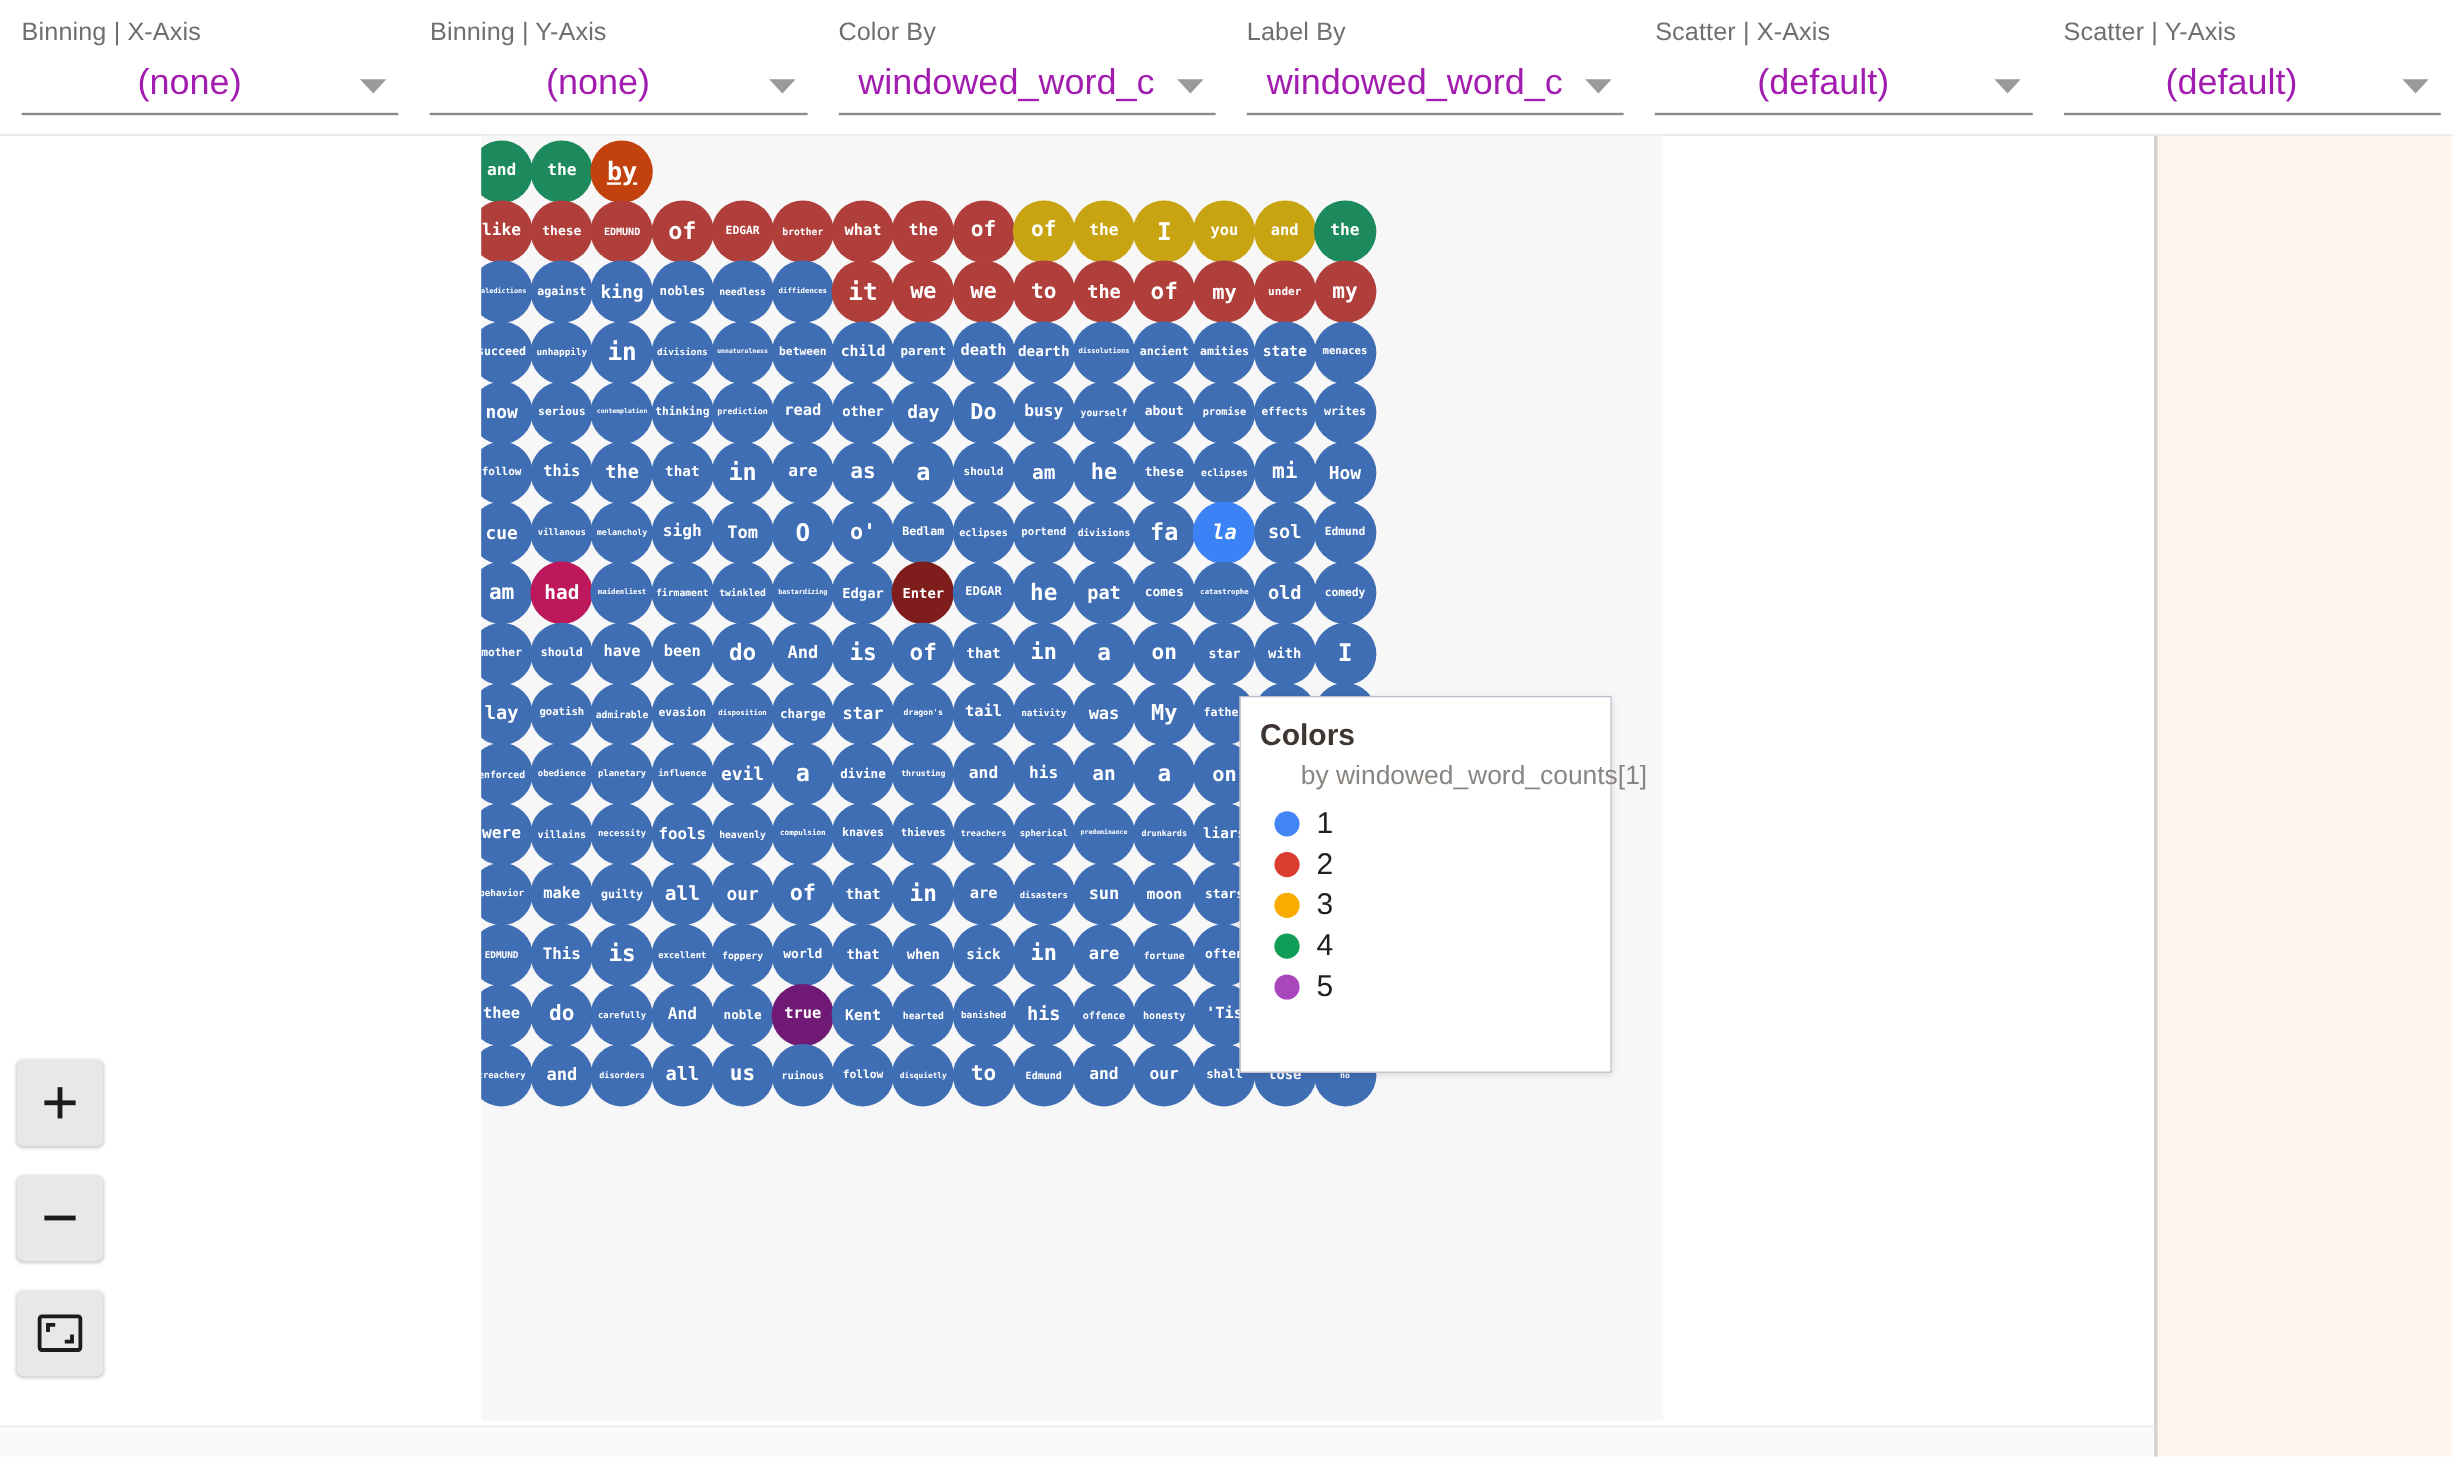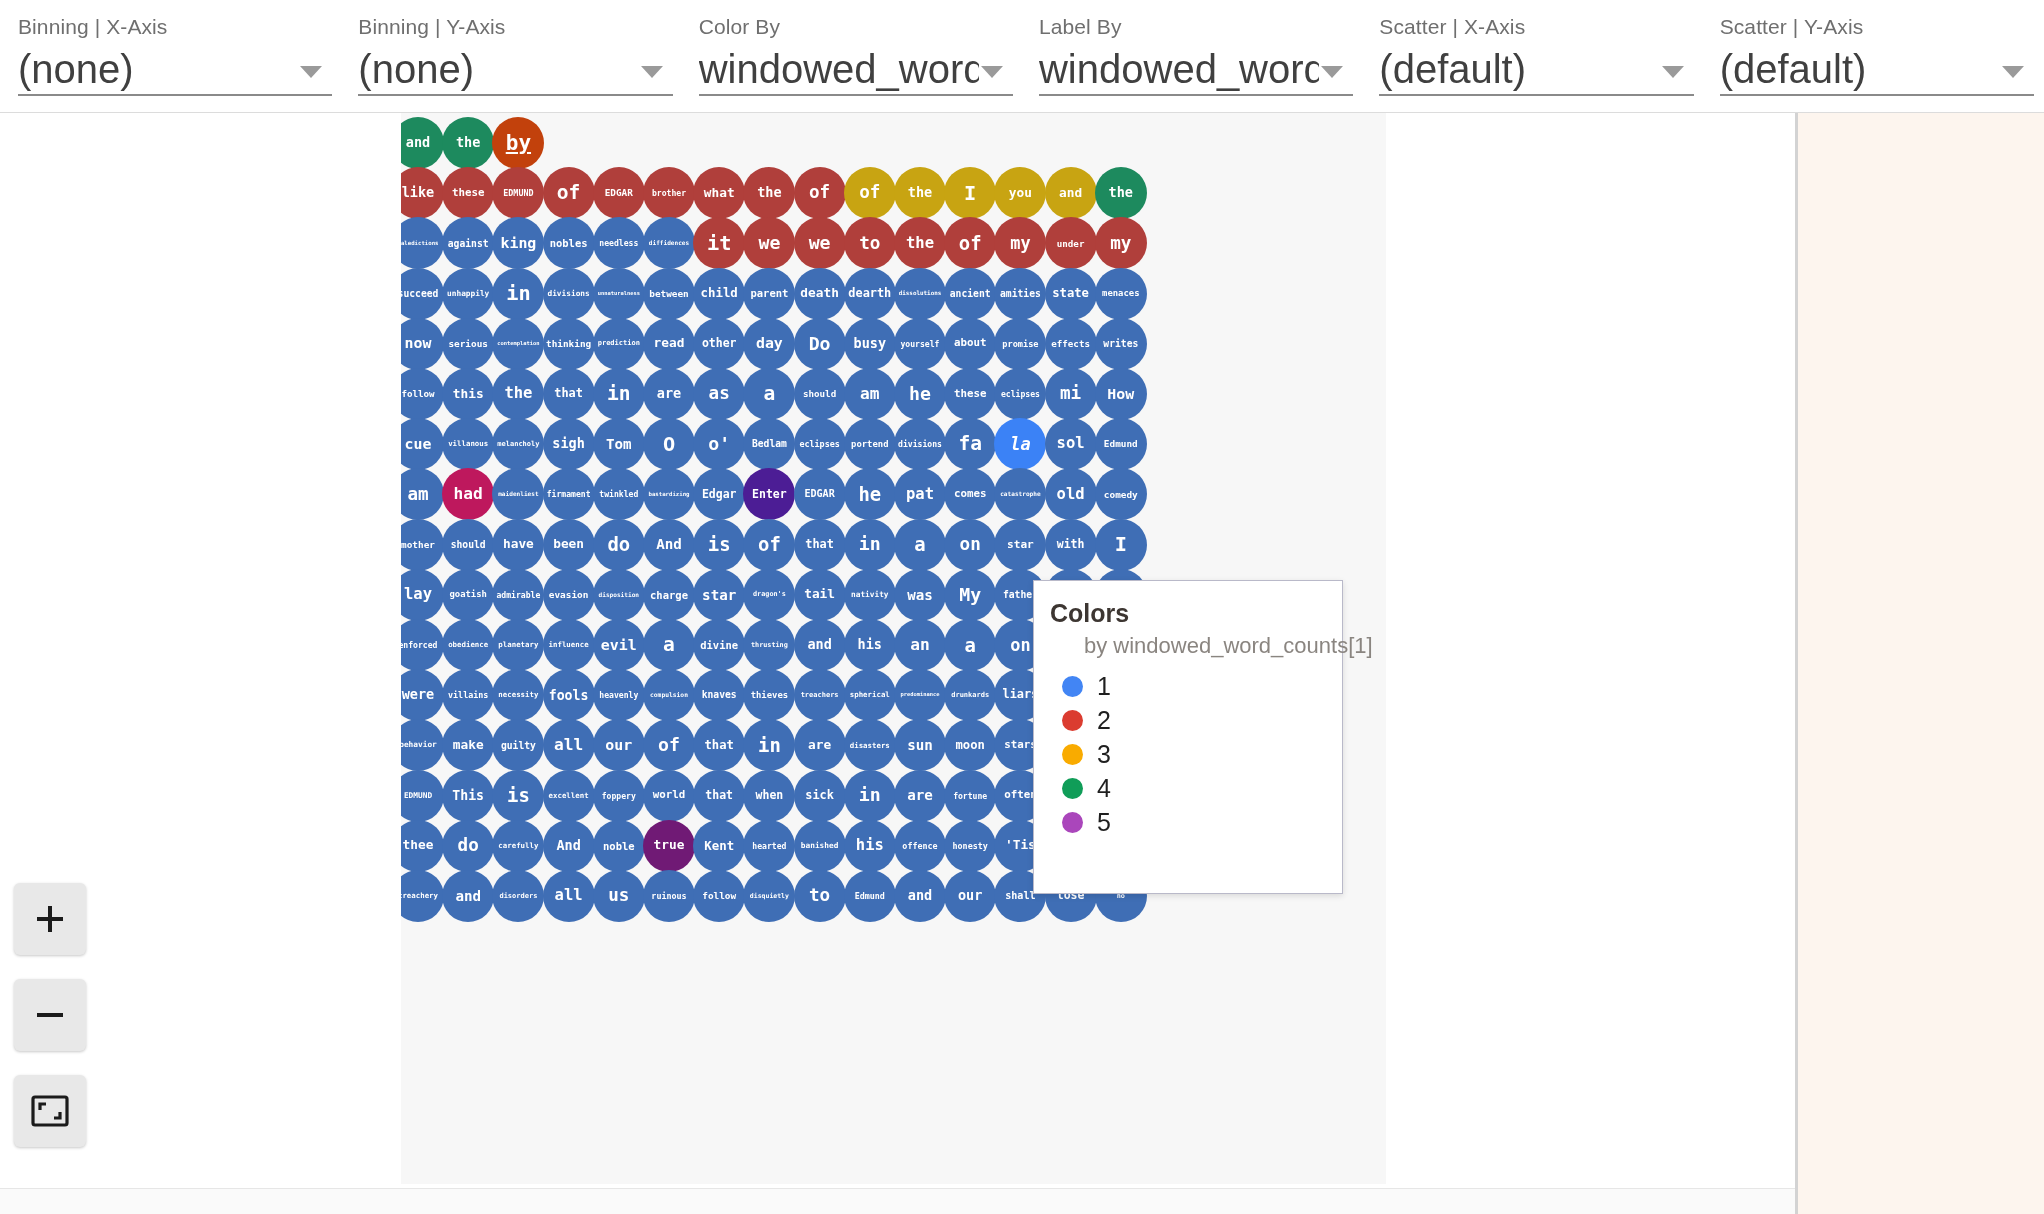--- a/index.html
+++ b/index.html
@@ -29,23 +29,23 @@
   .ctl .lbl {
     font-size: 21px; color:#6f6f6f; line-height: 26px;
     letter-spacing: .1px; white-space: nowrap;
   }
   .ctl .fieldwrap {
     position: relative; margin-top: 6px;
     height: 50px;
     border-bottom: 2px solid #8a8a8a;
   }
   .ctl .val {
-    font-size: 40px; color:#404040; line-height: 46px;
+    font-size: 30px; color:#a21caf; line-height: 46px;
     white-space: nowrap; overflow: hidden;
-    width: 280px; display:block;
+    width: 280px; display:block;text-align:center;
   }
   .caret {
     position:absolute; right: 10px; top: 20px;
     width:0;height:0;
     border-left: 11px solid transparent;
     border-right: 11px solid transparent;
     border-top: 12px solid #9a9a9a;
   }
 
   
@@ -473,21 +473,21 @@
         </div>
         <div class="bubble" style="left: 191.8px; top: 355.4px; width: 52px; height: 52px; background: rgb(63, 110, 181); font-size: 8.1px;">
           <span>twinkled</span>
         </div>
         <div class="bubble" style="left: 242px; top: 355.4px; width: 52px; height: 52px; background: rgb(63, 110, 181); font-size: 5.7px;">
           <span>bastardizing</span>
         </div>
         <div class="bubble" style="left: 292.2px; top: 355.4px; width: 52px; height: 52px; background: rgb(63, 110, 181); font-size: 11.5px;">
           <span>Edgar</span>
         </div>
-        <div class="bubble" style="left: 342.4px; top: 355.4px; width: 52px; height: 52px; background: #4c1d95; font-size: 11.5px;">
+        <div class="bubble" style="left: 342.4px; top: 355.4px; width: 52px; height: 52px; background: #7f1d1d; font-size: 11.5px;">
           <span>Enter</span>
         </div>
         <div class="bubble" style="left: 392.6px; top: 355.4px; width: 52px; height: 52px; background: rgb(63, 110, 181); font-size: 10.1px;">
           <span>EDGAR</span>
         </div>
         <div class="bubble" style="left: 442.8px; top: 355.4px; width: 52px; height: 52px; background: rgb(63, 110, 181); font-size: 18.9px;">
           <span>he</span>
         </div>
         <div class="bubble" style="left: 493px; top: 355.4px; width: 52px; height: 52px; background: rgb(63, 110, 181); font-size: 15.5px;">
           <span>pat</span>

